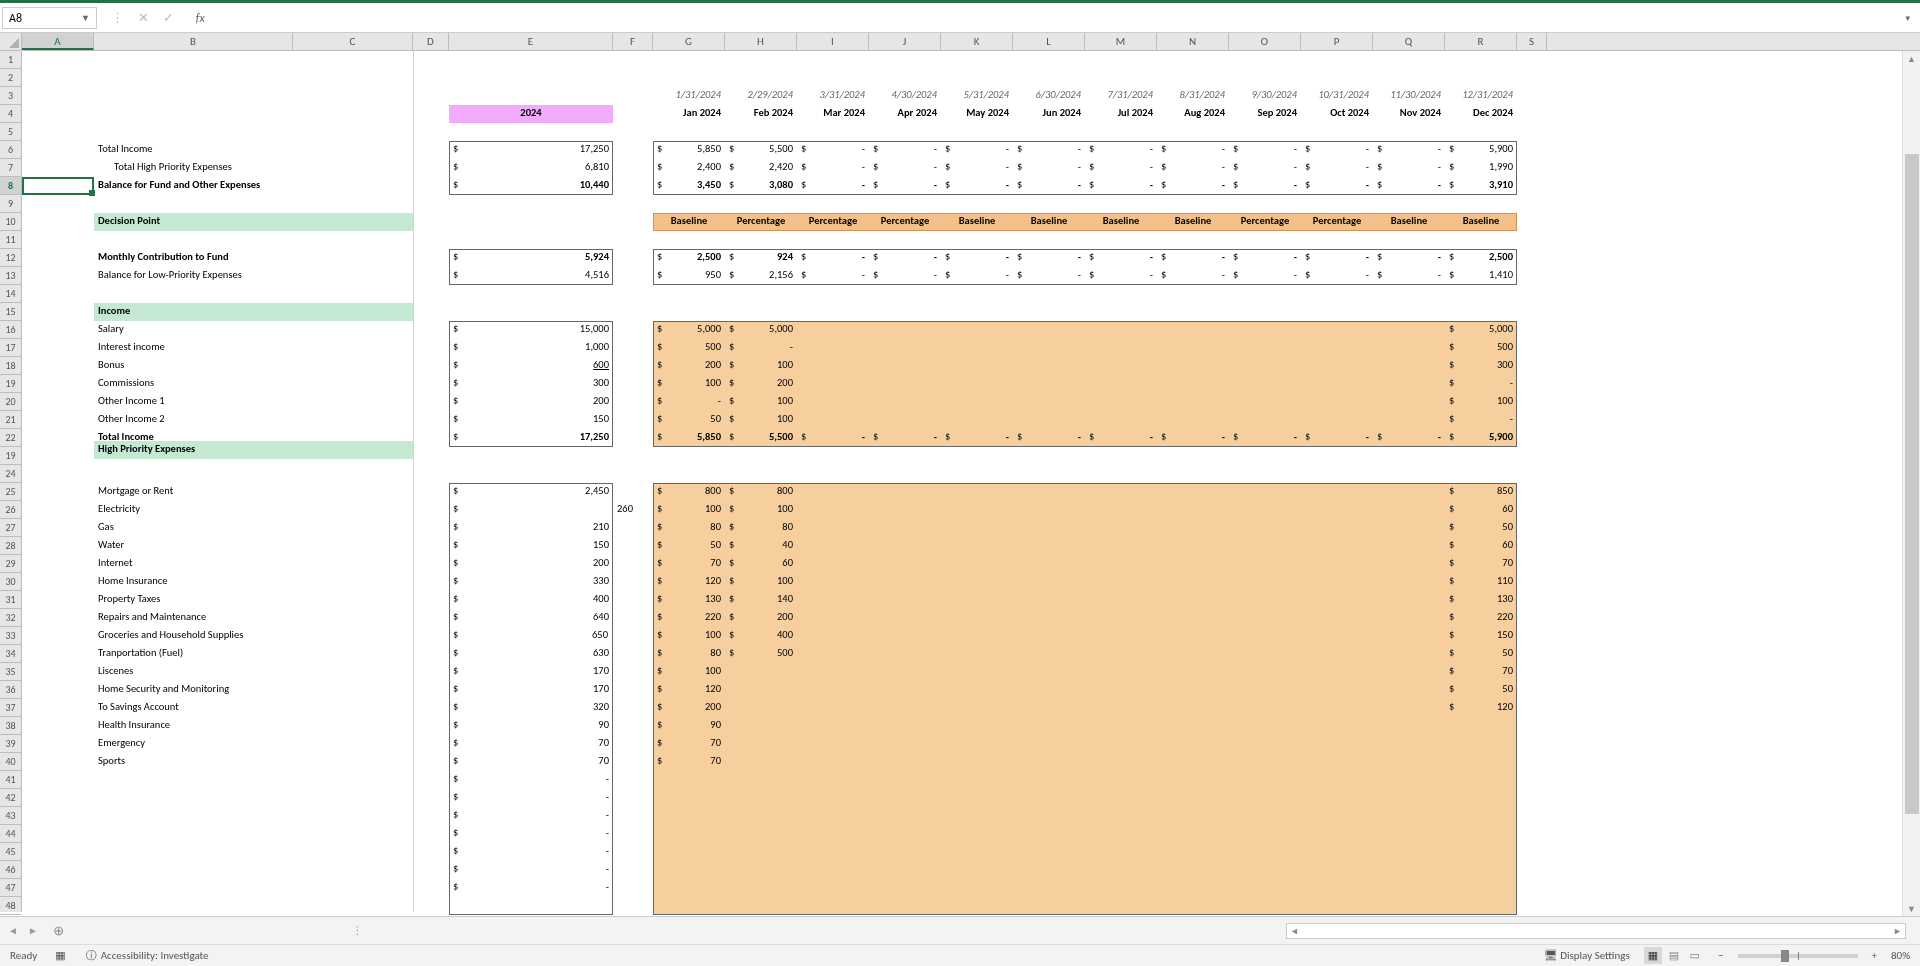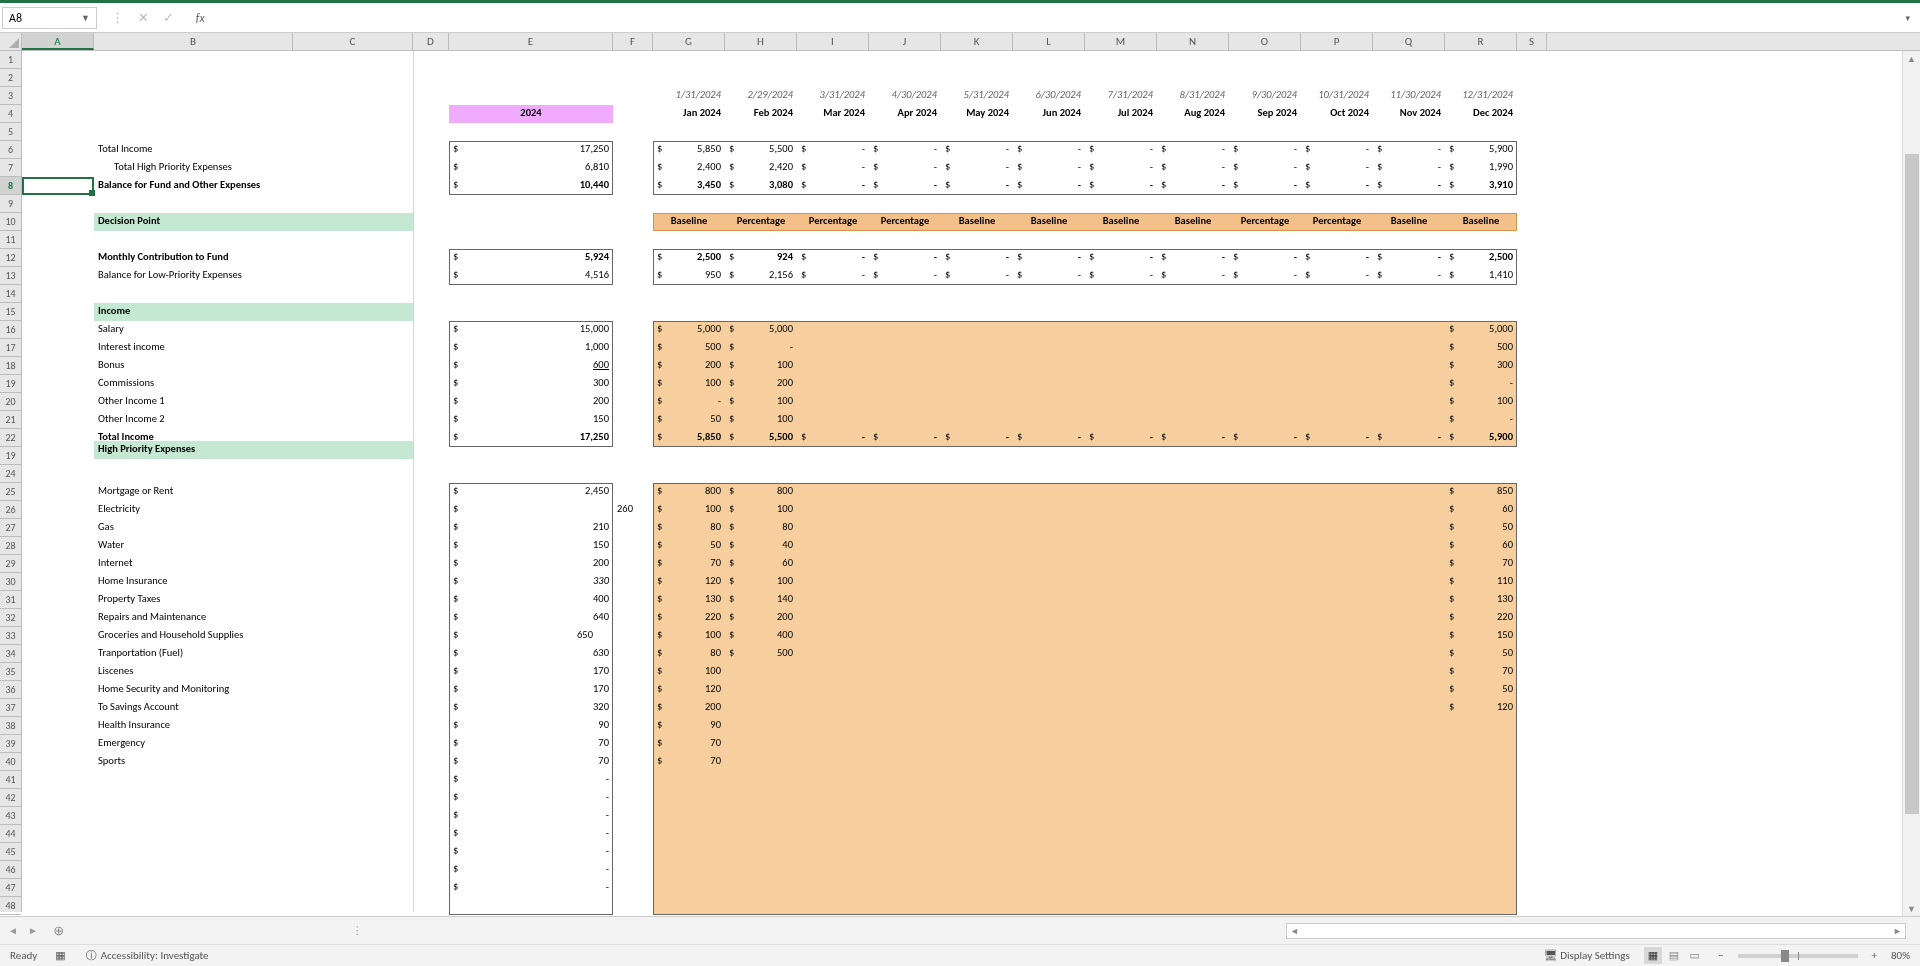--- a/index.html
+++ b/index.html
@@ -457,21 +457,21 @@
       <div class="cell" style="left: 427px; top: 504px; width: 14px;">$</div>
       <div class="cell r" style="left: 427px; width: 164px; top: 504px;">200</div>
       <div class="cell" style="left: 631px; top: 504px; width: 14px;">$</div>
       <div class="cell r" style="left: 631px; width: 72px; top: 504px;">70</div>
       <div class="cell" style="left: 703px; top: 504px; width: 14px;">$</div>
       <div class="cell r" style="left: 703px; width: 72px; top: 504px;">60</div>
       <div class="cell" style="left: 1423px; top: 504px; width: 14px;">$</div>
       <div class="cell r" style="left: 1423px; width: 72px; top: 504px;">70</div>
       <div class="cell " style="left: 72px; width: 199px; top: 522px;">Home Insurance</div>
       <div class="cell" style="left: 427px; top: 522px; width: 14px;">$</div>
-      <div class="cell r" style="left: 427px; width: 164px; top: 522px; font-style: italic;">330</div>
+      <div class="cell r" style="left: 427px; width: 164px; top: 522px;">330</div>
       <div class="cell" style="left: 631px; top: 522px; width: 14px;">$</div>
       <div class="cell r" style="left: 631px; width: 72px; top: 522px;">120</div>
       <div class="cell" style="left: 703px; top: 522px; width: 14px;">$</div>
       <div class="cell r" style="left: 703px; width: 72px; top: 522px;">100</div>
       <div class="cell" style="left: 1423px; top: 522px; width: 14px;">$</div>
       <div class="cell r" style="left: 1423px; width: 72px; top: 522px;">110</div>
       <div class="cell " style="left: 72px; width: 199px; top: 540px;">Property Taxes</div>
       <div class="cell" style="left: 427px; top: 540px; width: 14px;">$</div>
       <div class="cell r" style="left: 427px; width: 164px; top: 540px;">400</div>
       <div class="cell" style="left: 631px; top: 540px; width: 14px;">$</div>
@@ -484,21 +484,21 @@
       <div class="cell" style="left: 427px; top: 558px; width: 14px;">$</div>
       <div class="cell r" style="left: 427px; width: 164px; top: 558px;">640</div>
       <div class="cell" style="left: 631px; top: 558px; width: 14px;">$</div>
       <div class="cell r" style="left: 631px; width: 72px; top: 558px;">220</div>
       <div class="cell" style="left: 703px; top: 558px; width: 14px;">$</div>
       <div class="cell r" style="left: 703px; width: 72px; top: 558px;">200</div>
       <div class="cell" style="left: 1423px; top: 558px; width: 14px;">$</div>
       <div class="cell r" style="left: 1423px; width: 72px; top: 558px;">220</div>
       <div class="cell " style="left: 72px; width: 199px; top: 576px;">Groceries and Household Supplies</div>
       <div class="cell" style="left: 427px; top: 576px; width: 14px;">$</div>
-      <div class="cell r" style="left: 411px; width: 164px; top: 576px;">650</div>
+      <div class="cell r" style="left: 426px; width: 164px; top: 576px;">650</div>
       <div class="cell" style="left: 631px; top: 576px; width: 14px;">$</div>
       <div class="cell r" style="left: 631px; width: 72px; top: 576px;">100</div>
       <div class="cell" style="left: 703px; top: 576px; width: 14px;">$</div>
       <div class="cell r" style="left: 703px; width: 72px; top: 576px;">400</div>
       <div class="cell" style="left: 1423px; top: 576px; width: 14px;">$</div>
       <div class="cell r" style="left: 1423px; width: 72px; top: 576px;">150</div>
       <div class="cell " style="left: 72px; width: 199px; top: 594px;">Tranportation (Fuel)</div>
       <div class="cell" style="left: 427px; top: 594px; width: 14px;">$</div>
       <div class="cell r" style="left: 427px; width: 164px; top: 594px;">630</div>
       <div class="cell" style="left: 631px; top: 594px; width: 14px;">$</div>

